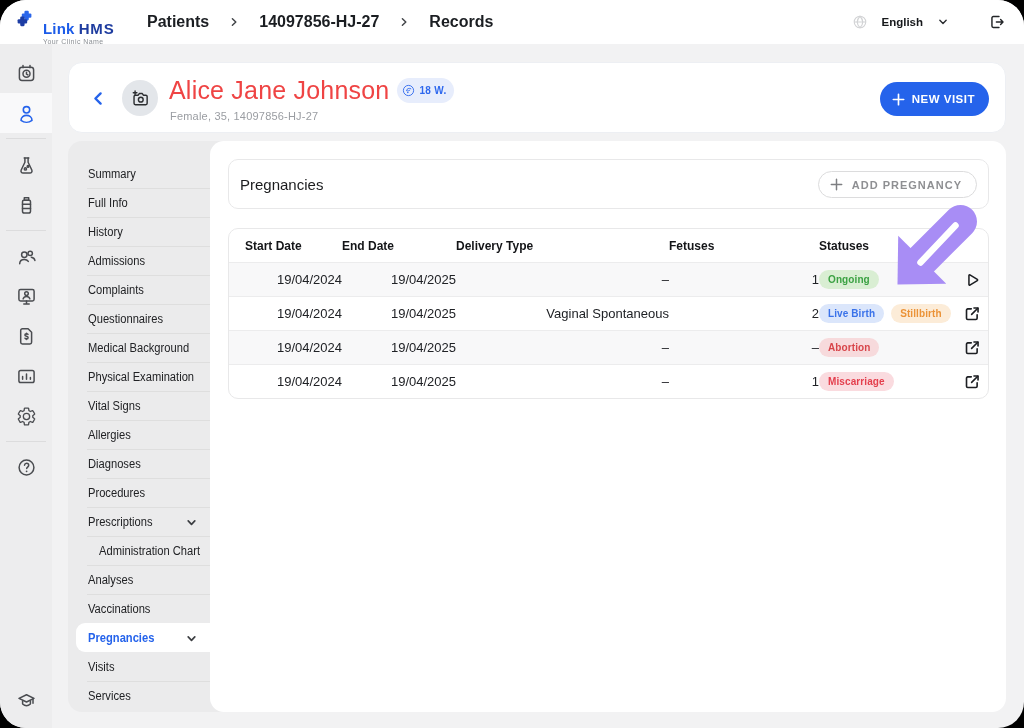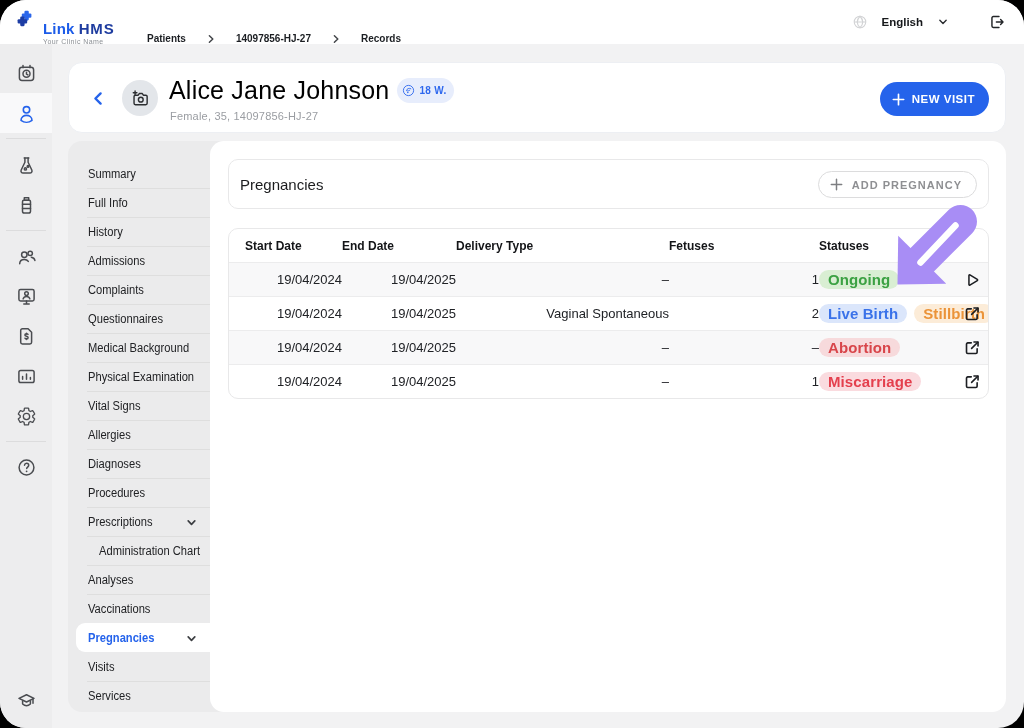--- a/index.html
+++ b/index.html
@@ -8,21 +8,21 @@
 
   
   .topbar { position:absolute; left:0; top:0; width:1024px; height:44px; background:#ffffff; z-index:5; }
   .logo { position:absolute; left:15px; top:9px; display:flex; align-items:flex-start; gap:9px; }
   .logo-mark { width:19px; height:19px; margin-top:0px; }
   .logo-lines { display:flex; flex-direction:column; }
   .logo-words { font-size:15px; font-weight:700; letter-spacing:.2px; line-height:15px;margin-top:12px; }
   .brand1 { color:#1d5ce8; }
   .brand2 { color:#1e3c9f; font-weight:600; margin-left:4px; letter-spacing:.9px; }
   .tagline { font-size:7px; color:#8b8f94; letter-spacing:.42px; margin-top:2px; }
-  .breadcrumbs { position:absolute; left:147px; top:0; height:44px; display:flex; align-items:flex-end; gap:20px; font-size:10px; font-weight:600; color:#1b1e22; }
+  .breadcrumbs { position:absolute; left:147px; top:0; height:44px; display:flex; align-items:center; gap:20px; font-size:16px; font-weight:600; color:#1b1e22; }
   .crumb { cursor:default; }
   .crumb-sep { display:flex; align-items:center; }
   .topbar-right { position:absolute; right:18px; top:0; height:44px; display:flex; align-items:center; }
   .globe { width:16px; height:16px; margin-right:13px; }
   .lang-label { font-size:11.5px; font-weight:700; color:#16181b; }
   .lang-chevron { width:14px; height:14px; margin-left:13px; }
   .logout { width:18px; height:18px; margin-left:38px; }
 
   
   .rail { position:absolute; left:0; top:44px; width:52px; height:684px; background:#ededee; z-index:4; }
@@ -31,21 +31,21 @@
   .rail-item.active { background:#f9f9fa; }
   .rail-divider { position:absolute; left:6px; width:40px; height:1px; background:#dcdcdd; }
 
   
   .patient-card { position:absolute; left:68px; top:62px; width:938px; height:71px; background:#fff; border:1px solid #edeff3; border-radius:14px; z-index:3; }
   .back-btn { position:absolute; left:13px; top:19px; width:32px; height:32px; display:flex; align-items:center; justify-content:center; }
   .back-btn svg { width:17px; height:17px; }
   .avatar { position:absolute; left:53px; top:17px; width:36px; height:36px; border-radius:50%; background:#e3e6ea; display:flex; align-items:center; justify-content:center; }
   .avatar svg { width:19px; height:19px; }
   .pt-name-row { position:absolute; left:100px; top:13px; display:flex; align-items:center; gap:8px; }
-  .pt-name { font-size:25px; font-weight:400; color:#000000; letter-spacing:.2px; white-space:nowrap; }
+  .pt-name { font-size:25px; font-weight:400; color:#ef4444; letter-spacing:.2px; white-space:nowrap; }
   .gest-badge { display:flex; align-items:center; gap:4px; background:#e7edfc; border-radius:13px; height:25px; padding:0 7px 0 5px; white-space:nowrap; }
   .gest-badge svg { width:13px; height:13px; }
   .gest-text { font-size:10px; font-weight:700; color:#2e68ee; letter-spacing:.3px; }
   .pt-sub { position:absolute; left:101px; top:47px; font-size:11px; color:#9a9da2; letter-spacing:.2px; }
   .new-visit-btn { position:absolute; right:16px; top:19px; height:34px; padding:0 14px 0 12px; background:#2563eb; border-radius:17px; display:flex; align-items:center; gap:7px; color:#fff; border:none; }
   .new-visit-btn svg { width:13px; height:13px; }
   .new-visit-label { font-size:11.5px; font-weight:700; letter-spacing:.5px; }
 
   
   .side-card { position:absolute; left:68px; top:141px; width:240px; height:571px; background:#ebebec; border-radius:14px; z-index:1; }
@@ -69,21 +69,21 @@
   .add-btn { position:absolute; right:11px; top:11px; height:27px; padding:0 14px 0 11px; border:1px solid #dcdcdd; border-radius:14px; background:#fff; display:flex; align-items:center; gap:9px; }
   .add-btn svg { width:13px; height:13px; }
   .add-label { font-size:11px; font-weight:600; color:#8e8f92; letter-spacing:1px; }
 
   .preg-table { position:absolute; left:18px; top:87px; width:761px; border:1px solid #e8e8e9; border-radius:10px; overflow:hidden; background:#fff; }
   .t-row { display:grid; grid-template-columns:97px 114px 213px 150px 122px 1fr; align-items:center; padding-left:16px; height:34px; }
   .t-head { height:33px; font-size:12px; font-weight:700; color:#141518; }
   .t-body .t-row { border-top:1px solid #ececed; font-size:13px; color:#202226;text-align:right; }
   .t-body .t-row:nth-child(odd) { background:#f8f8f9; }
   .statuses-cell { display:flex; gap:7px; }
-  .badge { height:19px; display:inline-flex; align-items:center; padding:0 9px; border-radius:10px; font-size:15px; font-weight:700; letter-spacing:.1px; white-space:nowrap; }
+  .badge { height:19px; display:inline-flex; align-items:center; padding:0 9px; border-radius:10px; font-size:10px; font-weight:700; letter-spacing:.1px; white-space:nowrap; }
   .badge.ongoing { background:#d9eed3; color:#3ba143; }
   .badge.live-birth { background:#dbe6fb; color:#3a72e9; }
   .badge.stillbirth { background:#fcecd8; color:#eb9338; }
   .badge.abortion { background:#f7dadc; color:#d8454a; }
   .badge.miscarriage { background:#fadbdf; color:#e43f4d; }
   .action-cell { display:flex; justify-content:flex-end; padding-right:6px; }
   .action-btn { width:20px; height:20px; display:flex; align-items:center; justify-content:center; }
   .action-btn svg { width:18px; height:18px; }
 
   

